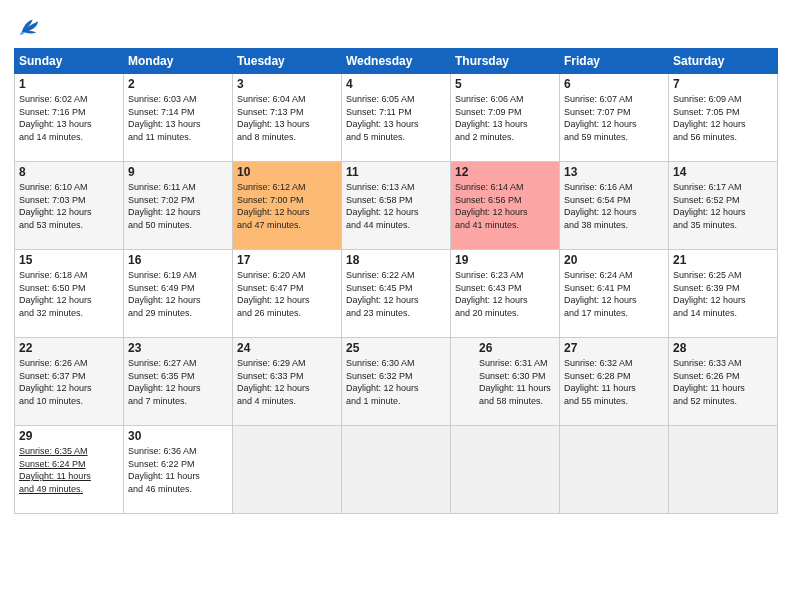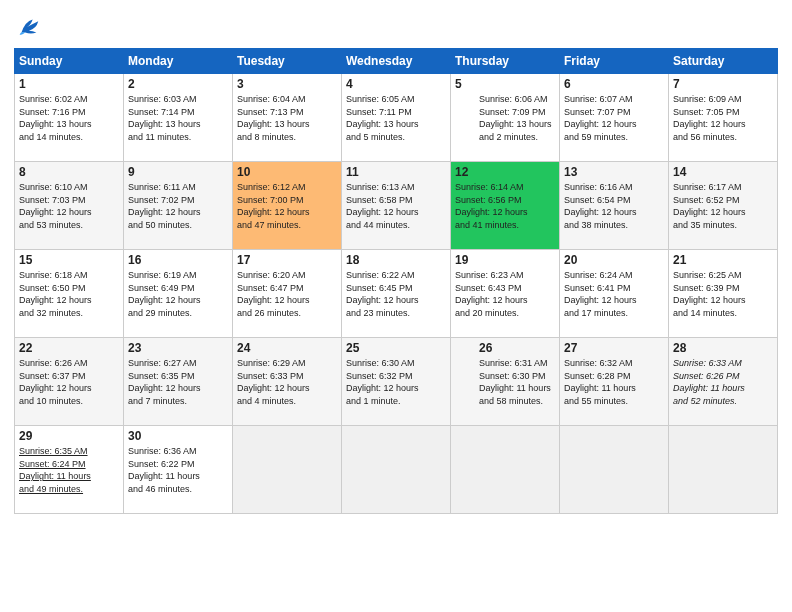--- a/index.html
+++ b/index.html
@@ -146,21 +146,21 @@
           </td>
           <td>
             <span class="day-num">4</span>
             <div class="day-info" style="white-space: pre-line;">Sunrise: 6:05 AM
 Sunset: 7:11 PM
 Daylight: 13 hours
 and 5 minutes.</div>
           </td>
           <td>
             <span class="day-num">5</span>
-            <div class="day-info" style="white-space: pre-line; margin-left: 24px;">Sunrise: 6:06 AM
+            <div class="day-info" style="white-space: pre-line;">Sunrise: 6:06 AM
 Sunset: 7:09 PM
 Daylight: 13 hours
 and 2 minutes.</div>
           </td>
           <td>
             <span class="day-num">6</span>
             <div class="day-info" style="white-space: pre-line;">Sunrise: 6:07 AM
 Sunset: 7:07 PM
 Daylight: 12 hours
 and 59 minutes.</div>
@@ -195,21 +195,21 @@
 Daylight: 12 hours
 and 47 minutes.</div>
           </td>
           <td style="background: rgb(245, 245, 245);">
             <span class="day-num">11</span>
             <div class="day-info" style="white-space: pre-line;">Sunrise: 6:13 AM
 Sunset: 6:58 PM
 Daylight: 12 hours
 and 44 minutes.</div>
           </td>
-          <td style="background: #22c55e;">
+          <td style="background: #fca5a5;">
             <span class="day-num">12</span>
             <div class="day-info" style="white-space: pre-line;">Sunrise: 6:14 AM
 Sunset: 6:56 PM
 Daylight: 12 hours
 and 41 minutes.</div>
           </td>
           <td style="background: rgb(245, 245, 245);">
             <span class="day-num">13</span>
             <div class="day-info" style="white-space: pre-line;">Sunrise: 6:16 AM
 Sunset: 6:54 PM
@@ -313,21 +313,21 @@
           </td>
           <td style="background: rgb(245, 245, 245);">
             <span class="day-num">27</span>
             <div class="day-info" style="white-space: pre-line;">Sunrise: 6:32 AM
 Sunset: 6:28 PM
 Daylight: 11 hours
 and 55 minutes.</div>
           </td>
           <td style="background: rgb(245, 245, 245);">
             <span class="day-num">28</span>
-            <div class="day-info" style="white-space: pre-line; font-style: italic;">Sunrise: 6:33 AM
+            <div class="day-info" style="white-space: pre-line;">Sunrise: 6:33 AM
 Sunset: 6:26 PM
 Daylight: 11 hours
 and 52 minutes.</div>
           </td>
         </tr>
         <tr>
           <td>
             <span class="day-num">29</span>
             <div class="day-info" style="white-space: pre-line; text-decoration: underline;">Sunrise: 6:35 AM
 Sunset: 6:24 PM

